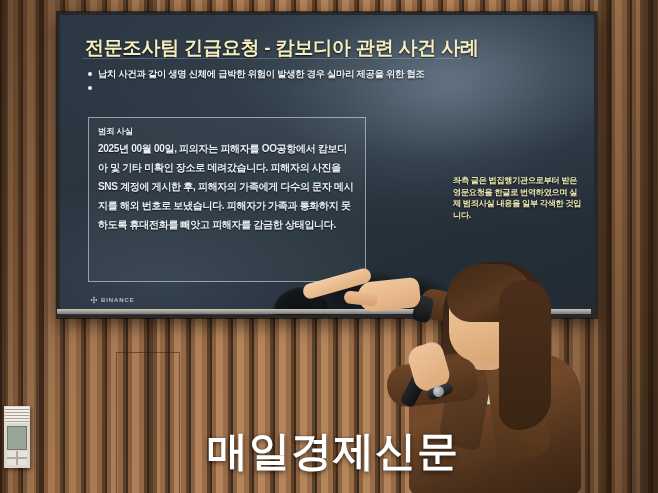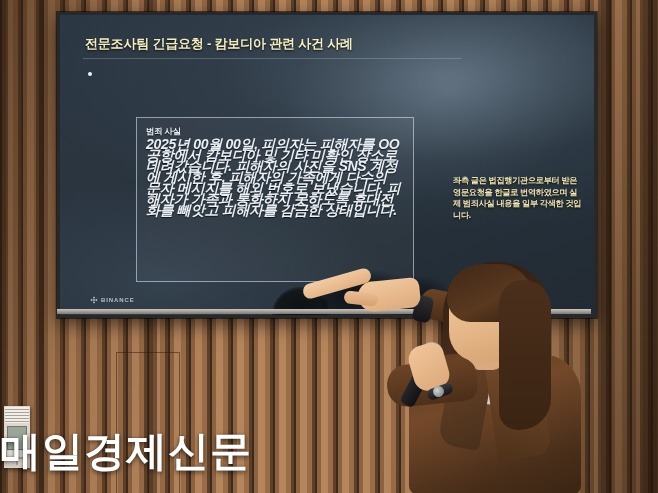--- a/index.html
+++ b/index.html
@@ -85,21 +85,21 @@
     position:absolute;left:42%;top:-10%;width:62%;height:70%;
     background:radial-gradient(ellipse at center, rgba(190,210,230,.22) 0%, rgba(190,210,230,.06) 45%, rgba(0,0,0,0) 72%);
     transform:rotate(-14deg);
     pointer-events:none;
   }
 
   
   .slide{position:absolute;inset:0;padding:0;}
   .slide-title{
     position:absolute;left:25px;top:20px;
-    font-size:13px;font-weight:bold;letter-spacing:-.2px;
+    font-size:19px;font-weight:bold;letter-spacing:-.2px;
     color:#f5efbf;
     text-shadow:0 1px 2px rgba(0,0,0,.8);
     white-space:nowrap;
   }
   .title-rule{
     position:absolute;left:23px;top:43px;width:378px;height:1px;
     background:rgba(190,205,220,.28);
   }
   .bullets{
     position:absolute;left:28px;top:52px;width:420px;
@@ -115,32 +115,30 @@
     width:4px;height:4px;border-radius:50%;
     background:#eef2f6;margin-top:5px;flex:0 0 auto;
   }
 
   .factbox{
     position:absolute;left:28px;top:102px;width:278px;height:165px;
     border:1px solid rgba(205,220,235,.62);
     background:rgba(255,255,255,.035);
     padding:8px 9px 0 9px;
     box-sizing:border-box;
-    margin-left:48px;
   }
   .fb-head{
     color:#eaf0f6;font-size:8.4px;font-weight:bold;
     letter-spacing:-.2px;margin-bottom:2px;
     text-shadow:0 1px 1px rgba(0,0,0,.7);
   }
   .fb-body{
-    color:#e9eff5;font-size:14px;line-height:11px;
+    color:#e9eff5;font-size:10px;line-height:19px;
     letter-spacing:-.3px;font-weight:bold;
     text-shadow:0 1px 1px rgba(0,0,0,.7);
-    font-style:italic;
   }
   .fb-gap{height:11px;}
 
   .note{
     position:absolute;left:393px;top:160px;width:132px;
     color:#f0e7b0;font-size:8.2px;line-height:11.6px;
     font-weight:bold;letter-spacing:-.3px;
     text-shadow:0 1px 2px rgba(0,0,0,.8);
   }
 
@@ -296,21 +294,21 @@
 
   
   .silhouette{
     position:absolute;left:212px;top:272px;width:58px;height:40px;
     background:radial-gradient(ellipse at 50% 60%, #0d1114 0%, #121719 60%, rgba(18,23,25,0) 78%);
     border-radius:30px 30px 12px 12px;
   }
 
   
   .watermark{
-    position:absolute;left:0;right:0;top:424px;
+    position:absolute;left:8px;right:0;top:424px;text-align:center;
     font-size:41px;font-weight:bold;letter-spacing:1px;
     color:#ffffff;
     text-shadow:0 2px 5px rgba(0,0,0,.55), 0 0 2px rgba(0,0,0,.4);
     pointer-events:none;
   }
 </style>
 </head>
 <body>
 
 <div id="scene">
@@ -333,20 +331,24 @@
   <div class="tv">
     <div class="screen">
       <div class="screen-glare"></div>
 
       <div class="slide">
 
         <div class="slide-title">전문조사팀 긴급요청 - 캄보디아 관련 사건 사례</div>
         <div class="title-rule"></div>
 
         <div class="bullets">
+          <div class="bullet">
+            <span class="dot"></span>
+            <span>납치 사건과 같이 생명 신체에 급박한 위험이 발생한 경우 실마리 제공을 위한 협조</span>
+          </div>
           <div class="bullet">
             <span class="dot"></span>
           </div>
         </div>
 
         <div class="factbox">
           <div class="fb-head">범죄 사실</div>
           <div class="fb-body">2025년 00월 00일, 피의자는 피해자를 OO공항에서 캄보디아 및 기타 미확인 장소로 데려갔습니다. 피해자의 사진을 SNS 계정에 게시한 후, 피해자의 가족에게 다수의 문자 메시지를 해외 번호로 보냈습니다. 피해자가 가족과 통화하지 못하도록 휴대전화를 빼앗고 피해자를 감금한 상태입니다.</div>
           <div class="fb-gap"></div>
         </div>

